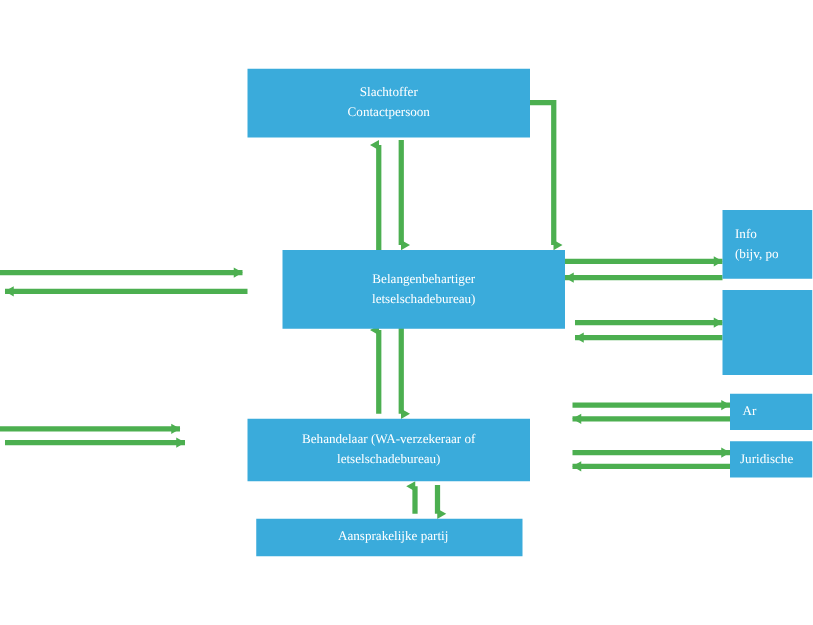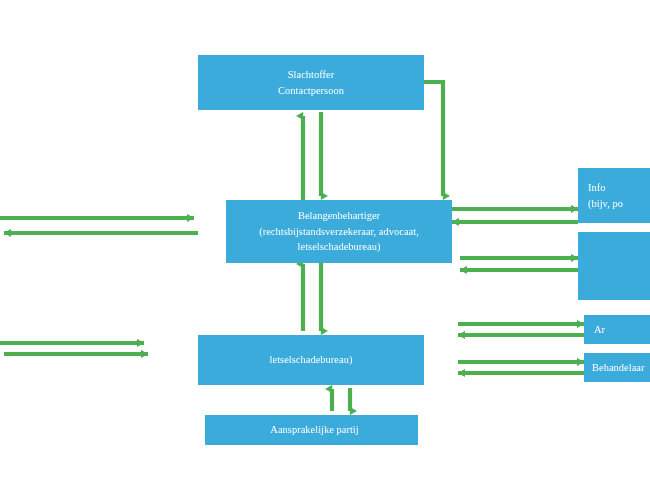--- a/index.html
+++ b/index.html
@@ -105,25 +105,25 @@
     </g>
   </svg>
 
   <div class="node two-part" style="left:198px; top:55px; width:226px; height:55px;">
     <span class="line">Slachtoffer</span>
     <span class="line">Contactpersoon</span>
   </div>
 
   <div class="node" style="left:198px; top:200px; width:226px; height:63px;margin-left:28px;">
     <span class="line">Belangenbehartiger</span>
-    <span class="line">(rechtsbijstandsverzekeraar, advocaat,</span>
     <span class="line">letselschadebureau)</span>
   </div>
 
   <div class="node" style="left:198px; top:335px; width:226px; height:50px;">
+    <span class="line">Behandelaar (WA-verzekeraar of</span>
     <span class="line">letselschadebureau)</span>
   </div>
 
   <div class="node" style="left:205px; top:415px; width:213px; height:30px;padding-left:12px;">
     <span class="line">Aansprakelijke partij</span>
   </div>
 
   <div class="node right-clip" style="left:578px; top:168px; width:110px; height:55px; justify-content:center;">
     <span class="line">Info</span>
     <span class="line">(bijv, po</span>
@@ -131,16 +131,16 @@
 
   <div class="node right-clip" style="left:578px; top:232px; width:110px; height:68px;">
     <span class="line"></span>
   </div>
 
   <div class="node right-clip" style="left:584px; top:315px; width:104px; height:29px;">
     <span class="line">Ar</span>
   </div>
 
   <div class="node right-clip" style="left:584px; top:353px; width:104px; height:29px; padding-left:8px;">
-    <span class="line">Behandelaar</span>
+    <span class="line">Juridische</span>
   </div>
 
 </div>
 
 </body></html>

